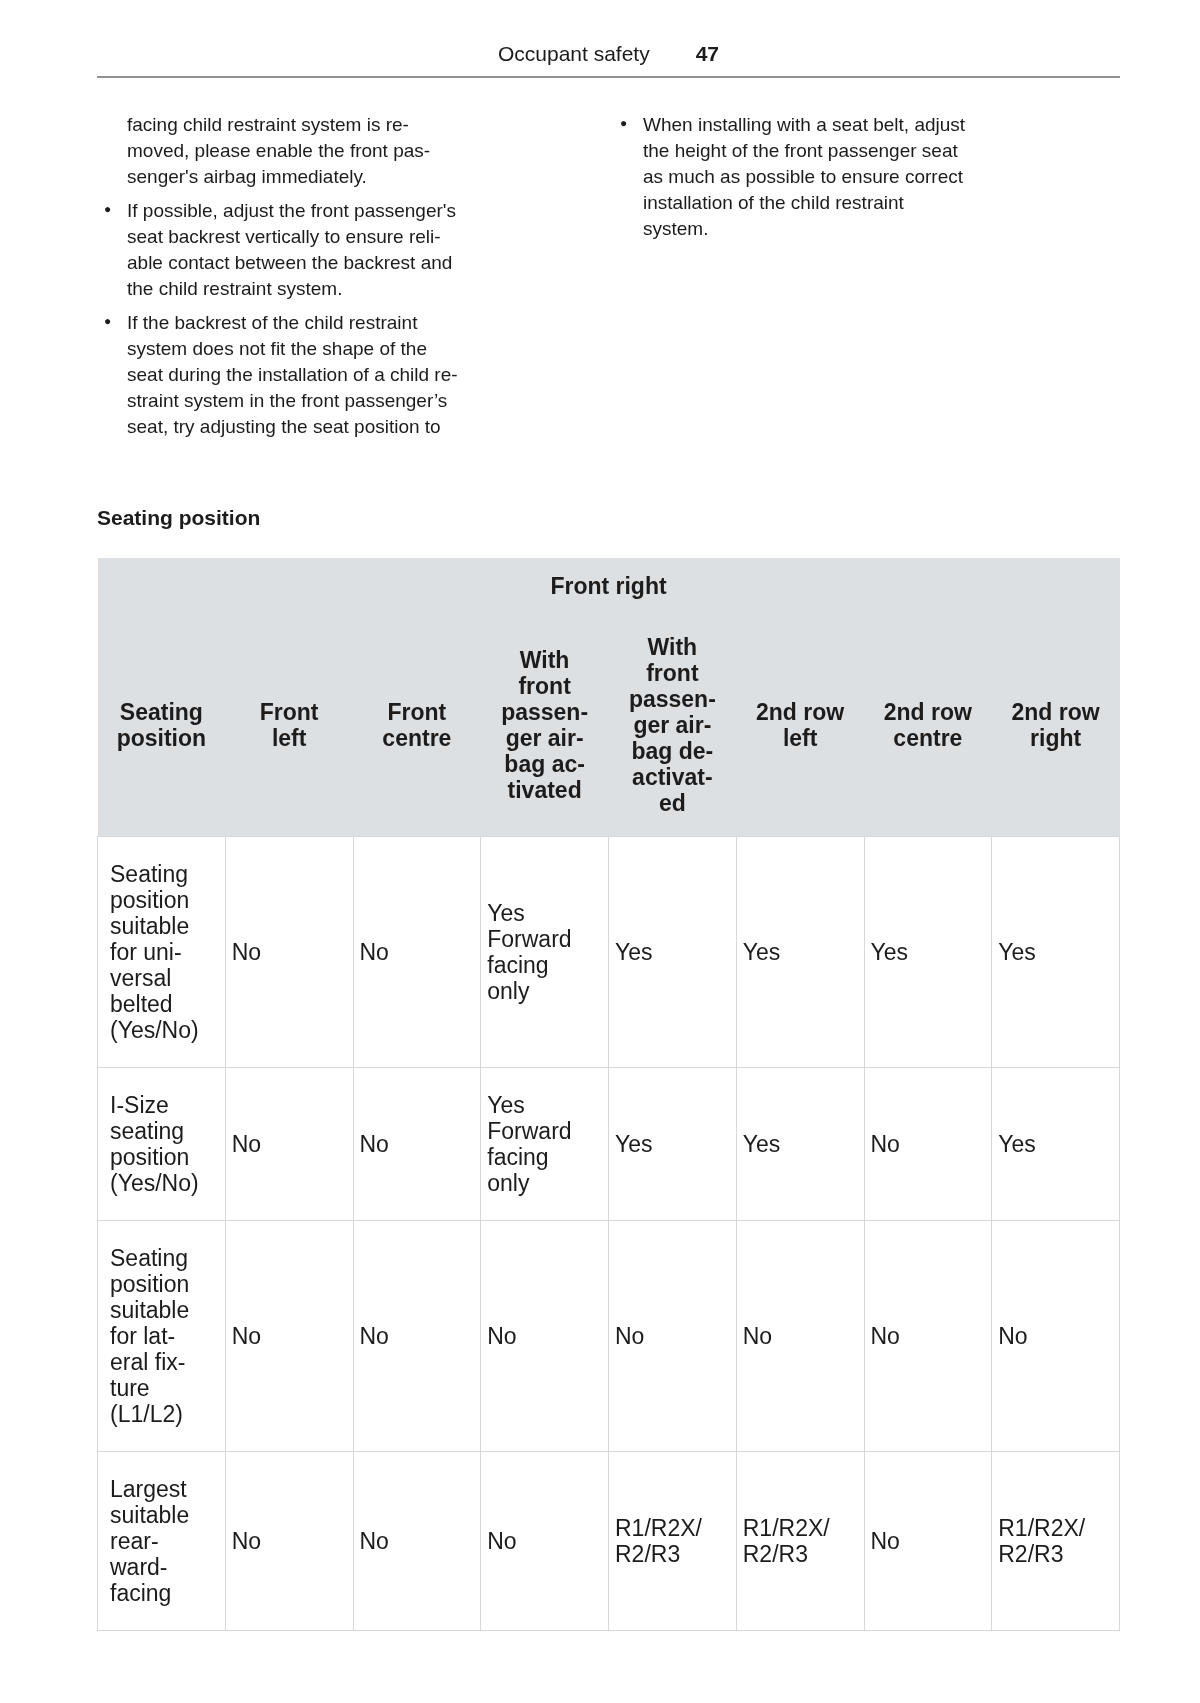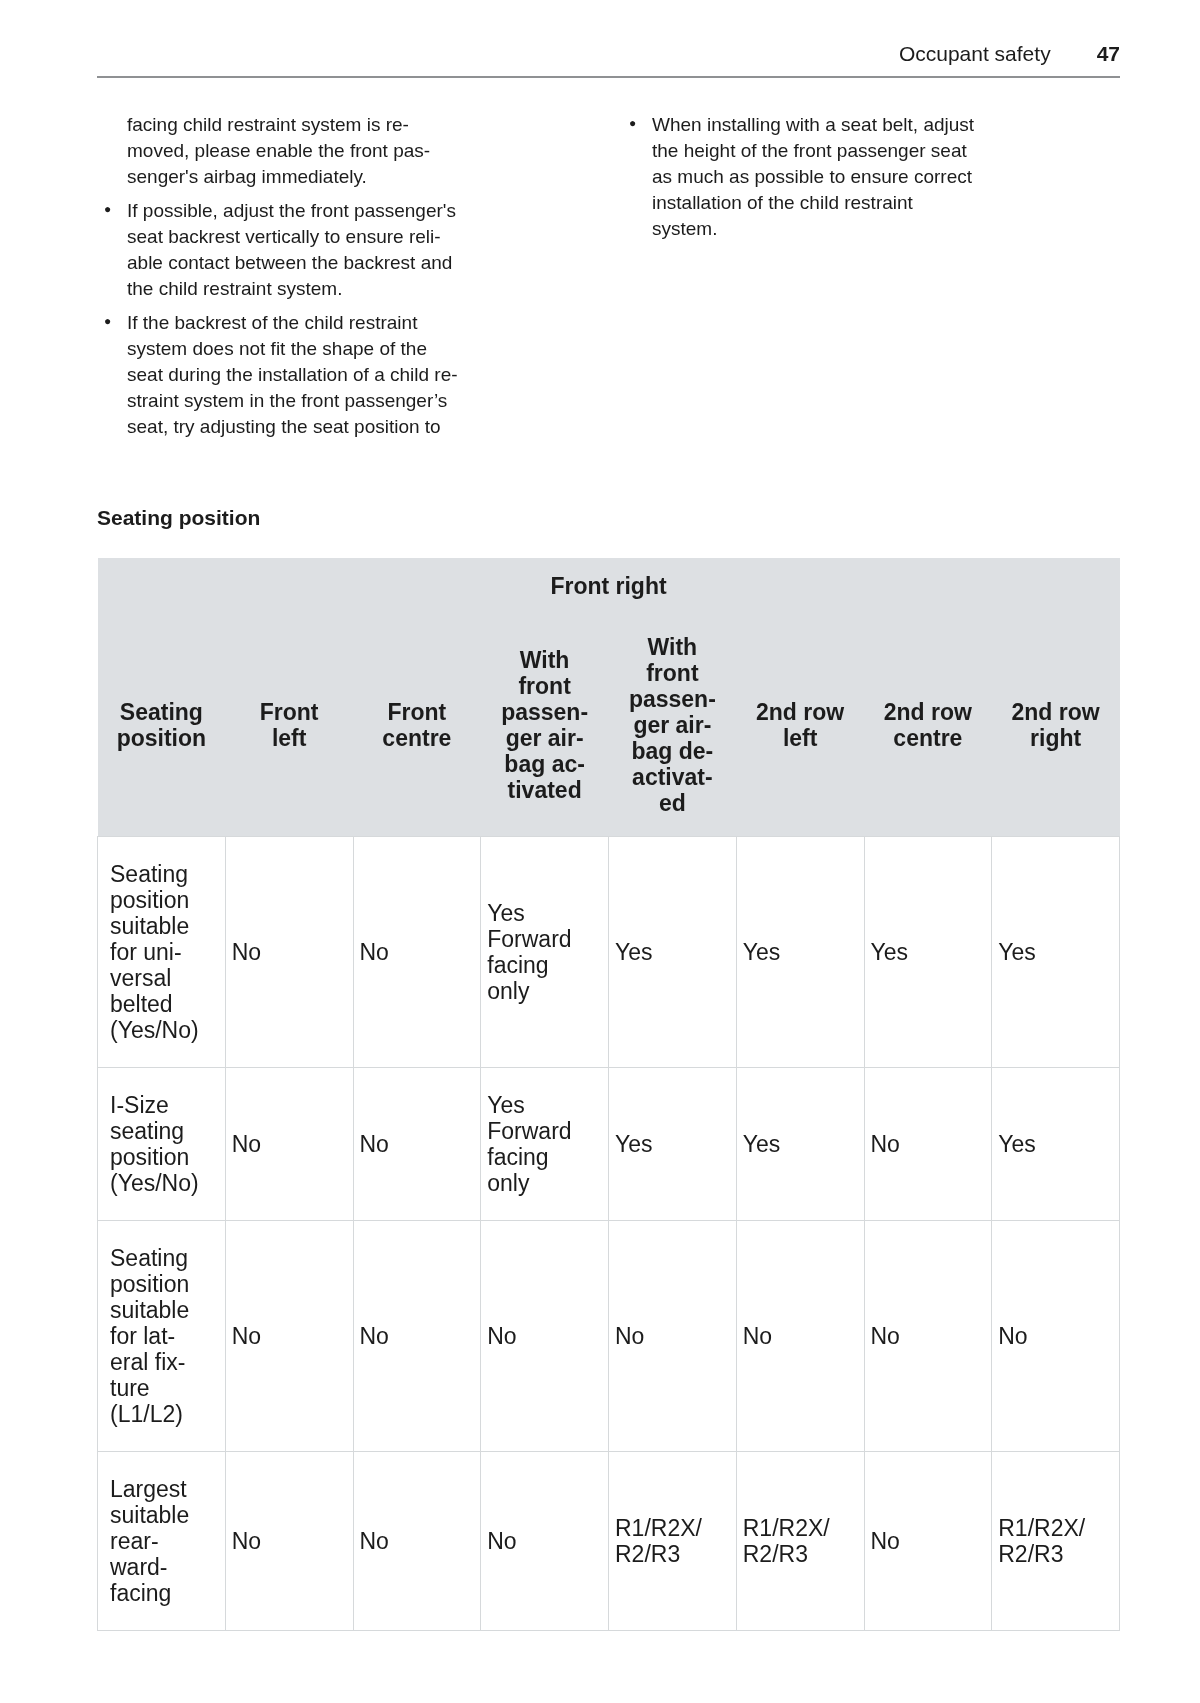--- a/index.html
+++ b/index.html
@@ -17,39 +17,39 @@
     overflow: hidden;
   }
   .content {
     width: 1023px;
     margin: 0 0 0 97px;
   }
 
   
   .running-header {
     display: flex;
-    justify-content: flex-end;
+    justify-content: center;
     align-items: baseline;
     gap: 46px;
     padding-top: 40px;
     font-size: 21px;
     line-height: 28px;
   }
   .running-header .section-title { font-weight: 400; }
   .running-header .page-num { font-weight: 700; }
   .header-rule {
     height: 0;
     border-bottom: 2px solid #8f9193;
     margin-top: 8px;
   }
 
   
   .intro {
     display: flex;
-    gap: 28px;
+    gap: 19px;
     margin-top: 34px;
     font-size: 19px;
     line-height: 26px;
   }
   .intro .col { width: 497px; }
   .para {
     white-space: pre-line;
     margin: 0 0 8px 30px;
   }
   .bullet-item {

